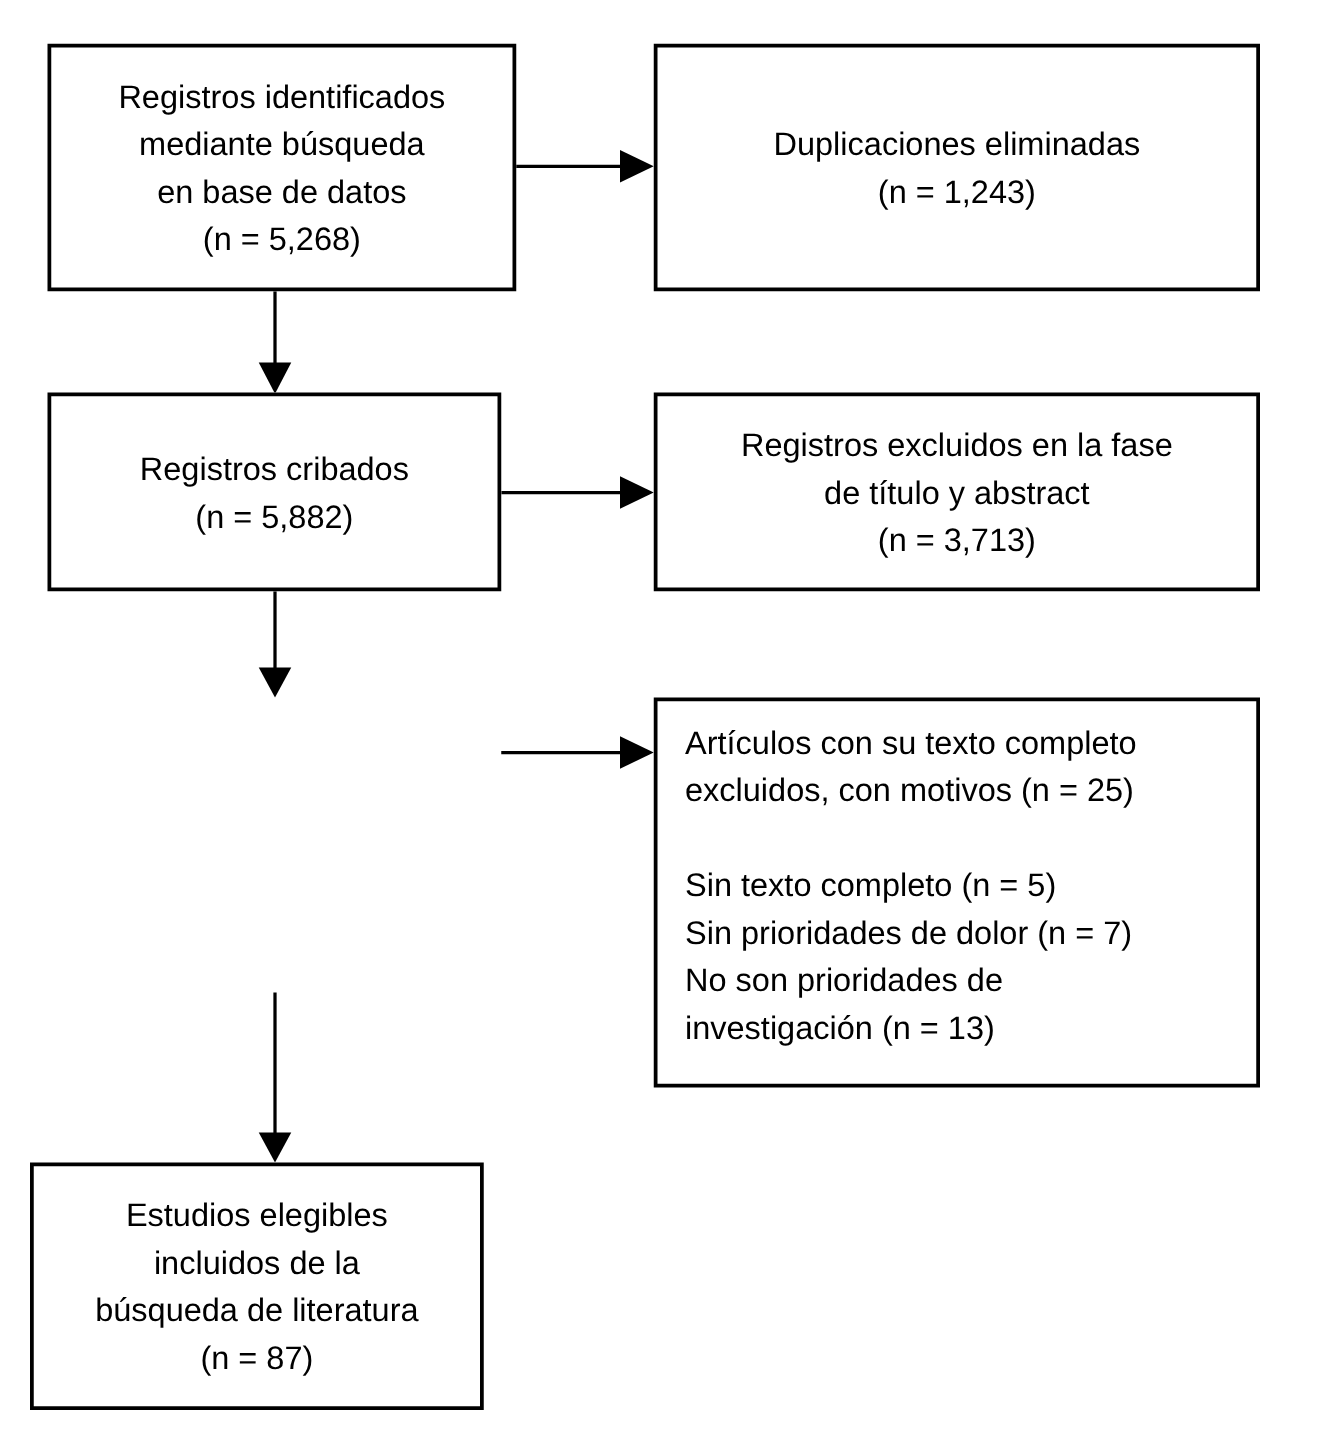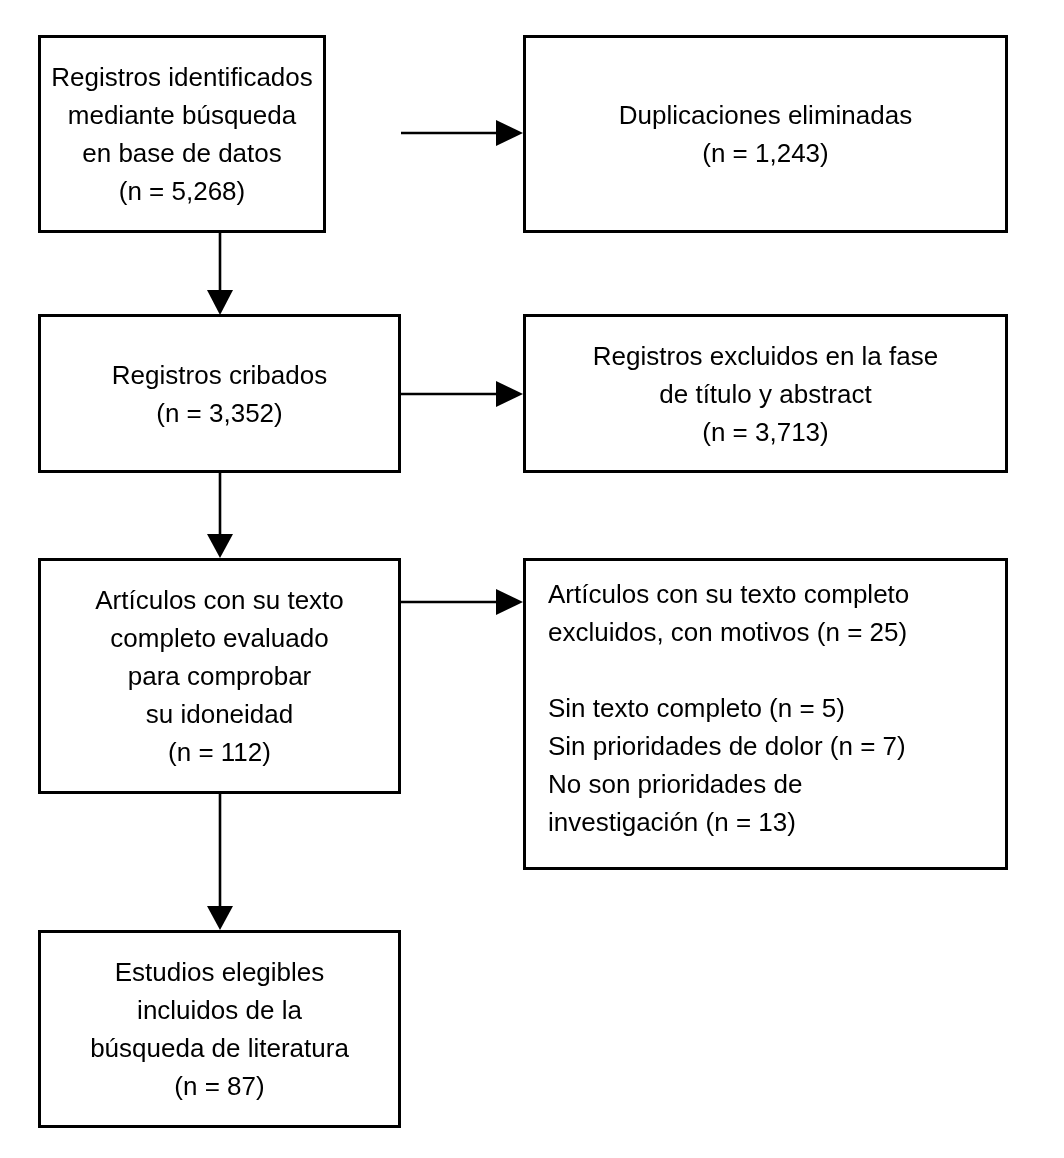--- a/index.html
+++ b/index.html
@@ -37,27 +37,27 @@
     align-items: center;
     justify-content: center;
     text-align: center;
     padding: 6px 10px;
   }
   .box.left {
     text-align: left;
     padding: 14px 8px 10px 22px;
   }
   
-  #box-identified   { left: 38px;  top: 35px;  width: 288px; height: 198px; }
+  #box-identified   { left: 38px;  top: 35px;  width: 375px; height: 198px; }
   #box-duplicates   { left: 523px; top: 35px;  width: 485px; height: 198px; }
   #box-screened     { left: 38px;  top: 314px; width: 363px; height: 159px; }
   #box-excl-title   { left: 523px; top: 314px; width: 485px; height: 159px; }
   #box-fulltext     { left: 38px;  top: 558px; width: 363px; height: 236px; }
   #box-excl-full    { left: 523px; top: 558px; width: 485px; height: 312px; }
-  #box-included     { left: 38px;  top: 930px; width: 363px; height: 198px; text-align: center; }
+  #box-included     { left: 24px;  top: 930px; width: 363px; height: 198px; text-align: center; }
 </style>
 </head>
 <body>
 
 <div class="canvas">
 
   <svg class="arrows" width="1064" height="1158" viewBox="0 0 1064 1158" xmlns="http://www.w3.org/2000/svg">
 
     <g>
       <line x1="401" y1="133" x2="498" y2="133" stroke="#000000" stroke-width="2.6"></line>
@@ -92,31 +92,26 @@
 
   <div class="box center" id="box-identified">Registros identificados
 mediante búsqueda
 en base de datos
 (n = 5,268)</div>
 
   <div class="box center" id="box-duplicates">Duplicaciones eliminadas
 (n = 1,243)</div>
 
   <div class="box center" id="box-screened">Registros cribados
-(n = 3,352)</div>
+(n = 5,882)</div>
 
   <div class="box center" id="box-excl-title">Registros excluidos en la fase
 de título y abstract
 (n = 3,713)</div>
 
-  <div class="box center" id="box-fulltext">Artículos con su texto
-completo evaluado
-para comprobar
-su idoneidad
-(n = 112)</div>
 
   <div class="box left" id="box-excl-full">Artículos con su texto completo
 excluidos, con motivos (n = 25)
 
 Sin texto completo (n = 5)
 Sin prioridades de dolor (n = 7)
 No son prioridades de
 investigación (n = 13)</div>
 
   <div class="box center" id="box-included">Estudios elegibles

